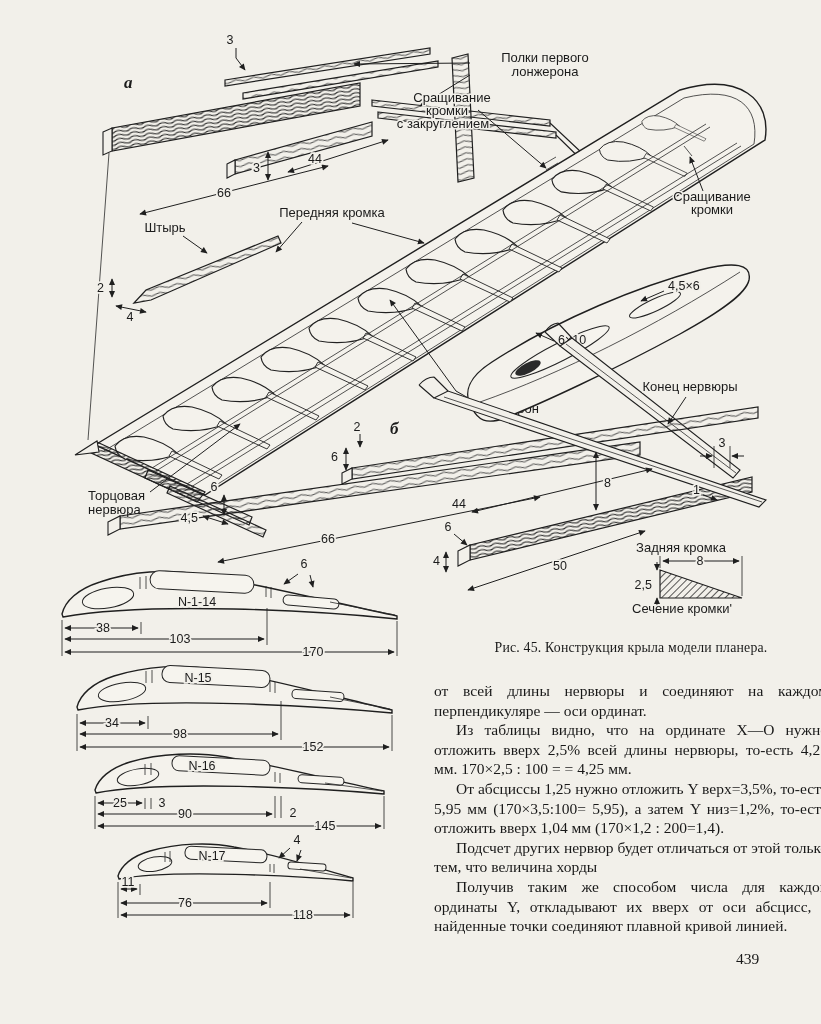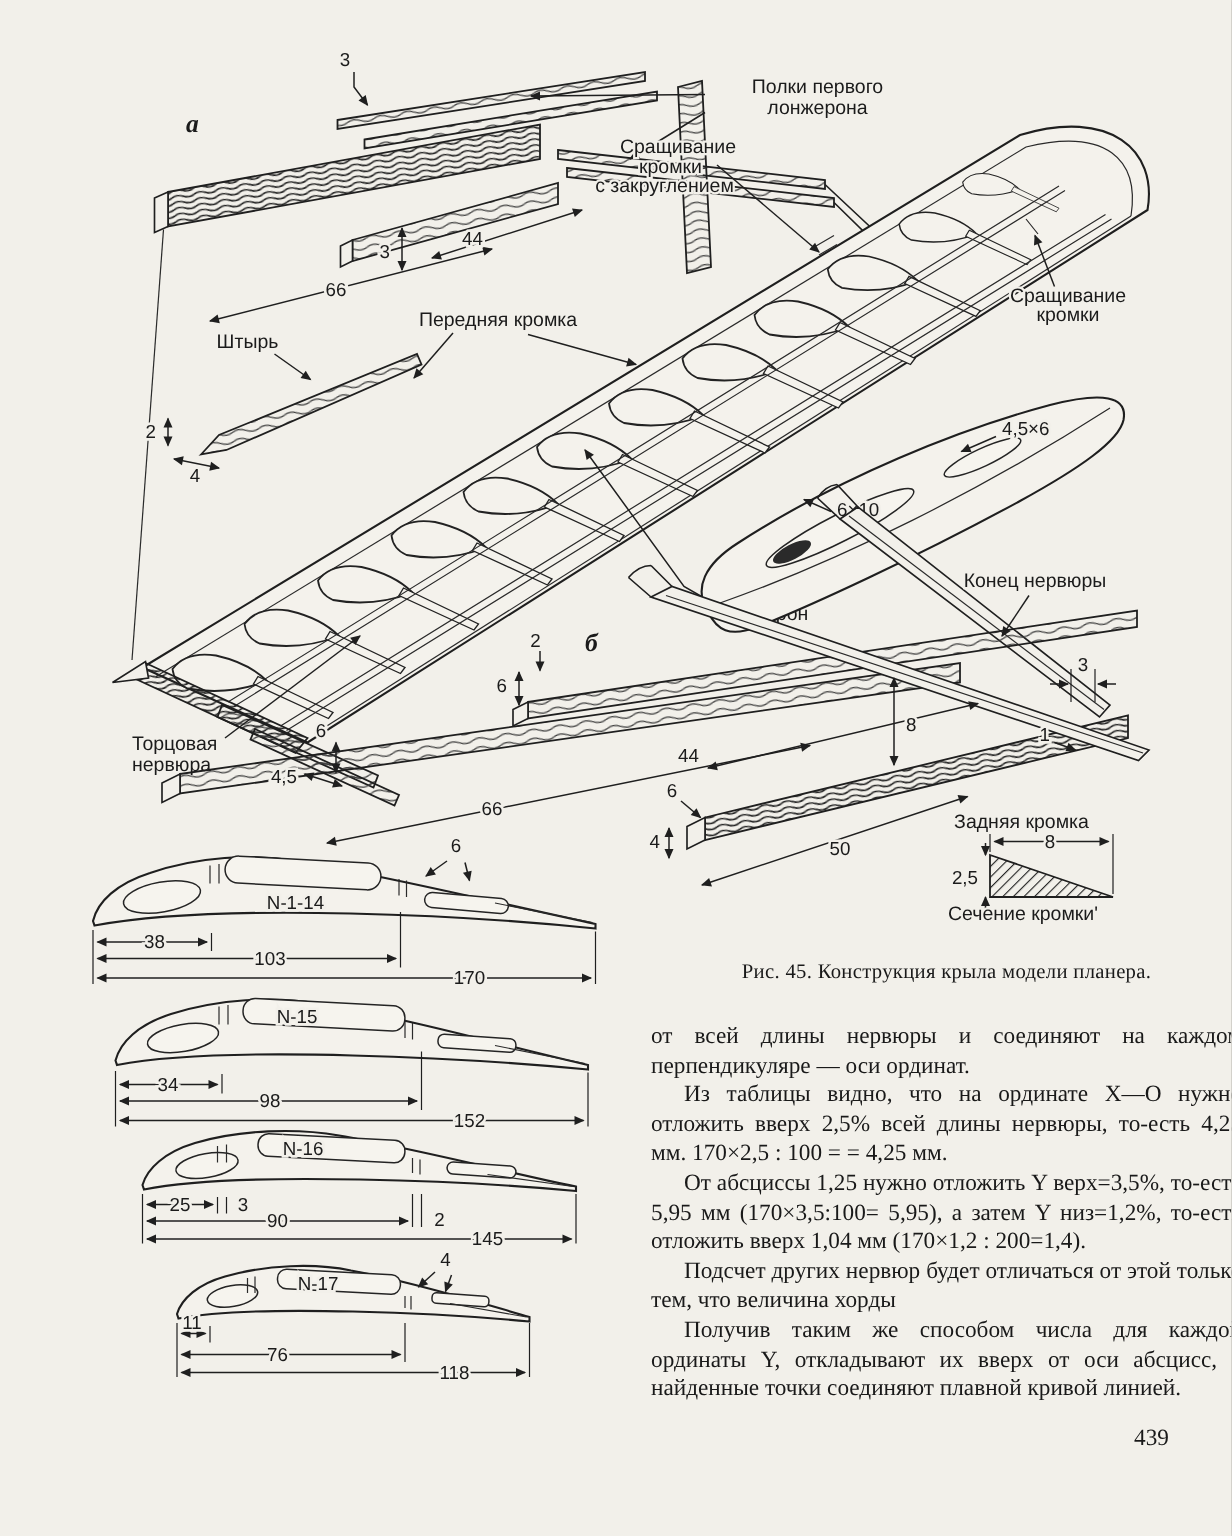--- a/index.html
+++ b/index.html
@@ -16,21 +16,21 @@
   .arr{stroke:#1f1f1f;stroke-width:1;fill:none;marker-end:url(#ar);}
   .ext{stroke:#1f1f1f;stroke-width:.8;fill:none;}
   text{fill:#1b1b1b;}
   .lbl{font:13px "Liberation Sans",sans-serif;paint-order:stroke;stroke:#f2f0ea;stroke-width:3px;}
   .dim{font:12.5px "Liberation Sans",sans-serif;paint-order:stroke;stroke:#f2f0ea;stroke-width:3.5px;}
   .part{font:italic bold 17px "Liberation Serif",serif;paint-order:stroke;stroke:#f2f0ea;stroke-width:3px;}
   .textcol{position:absolute;left:434px;top:640px;width:394px;color:#191919;}
   .caption{font-size:13.8px;text-align:center;margin:0 0 25px 0;letter-spacing:.2px;}
   .bodytext p{margin:0;font-size:15.5px;line-height:19.6px;text-align:justify;text-indent:22px;}
   .bodytext p.cont{text-indent:0;}
-  .pageno{position:absolute;left:756px;top:950px;font-size:15.5px;color:#191919;}
+  .pageno{position:absolute;left:736px;top:950px;font-size:15.5px;color:#191919;}
 </style>
 </head>
 <body>
 
 <div class="page">
 
 <svg width="821" height="1024" viewBox="0 0 821 1024">
   <defs>
     <marker id="ar" viewBox="0 0 10 10" refX="8.5" refY="5" markerWidth="7.5" markerHeight="7.5" orient="auto-start-reverse">
       <path d="M0.5,1 L9.5,5 L0.5,9 Z" fill="#1f1f1f"></path>

